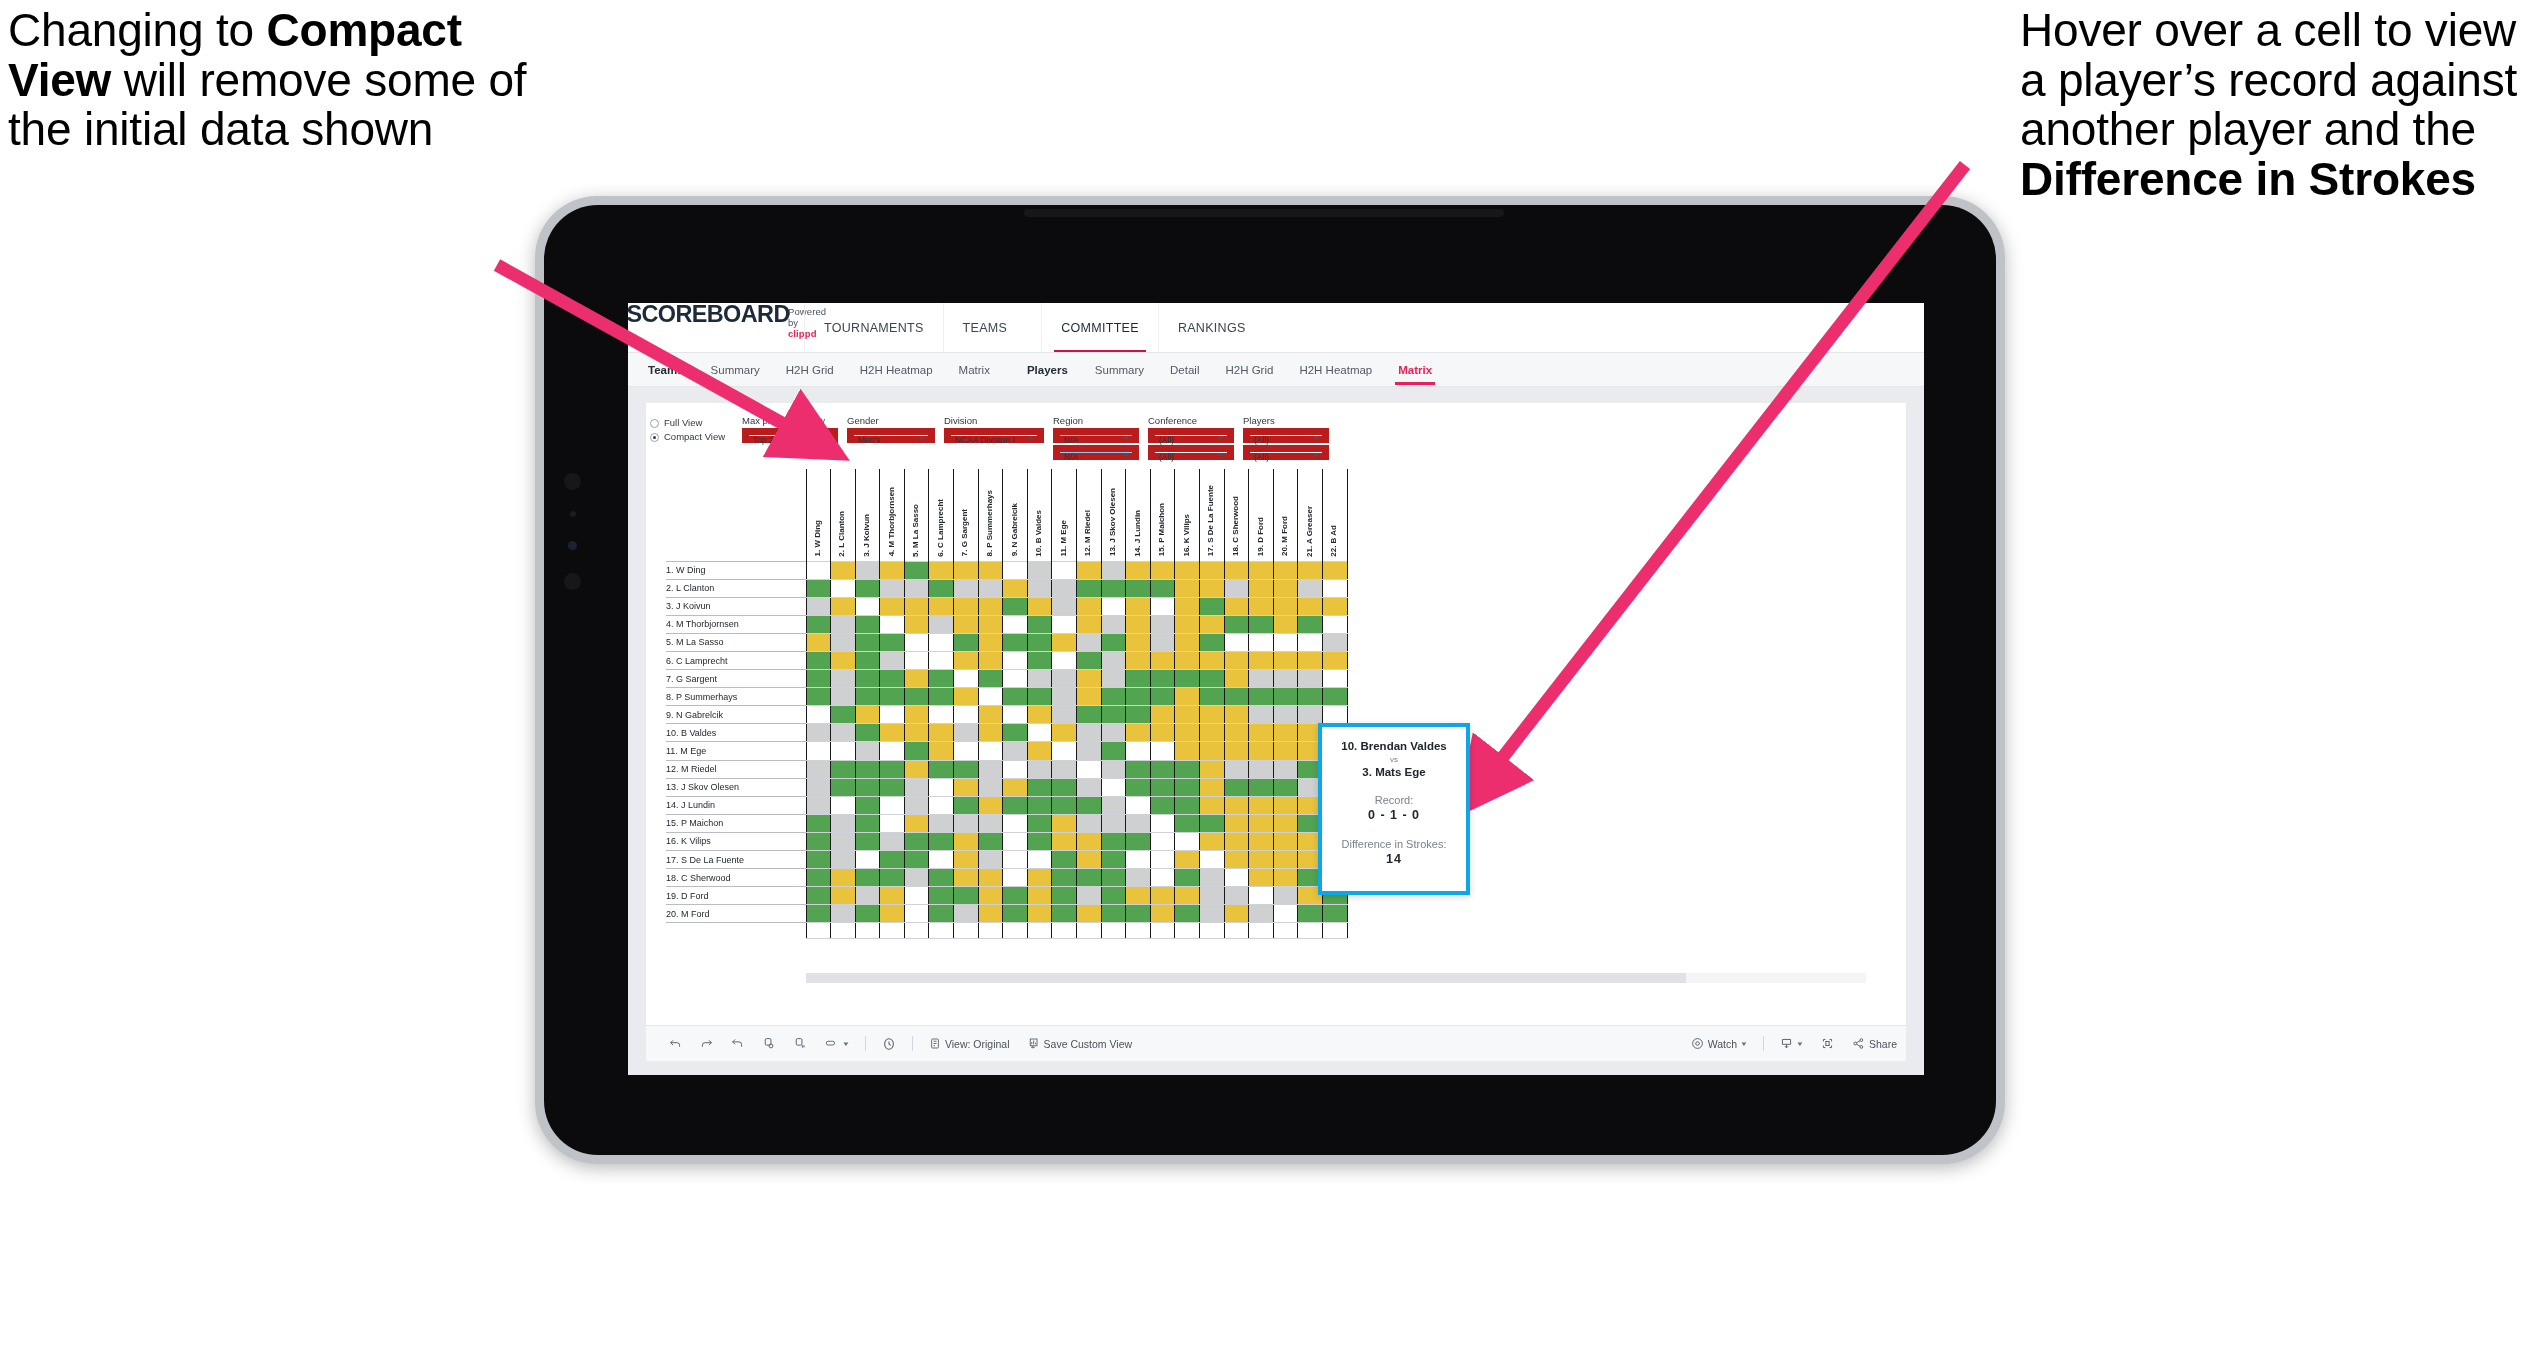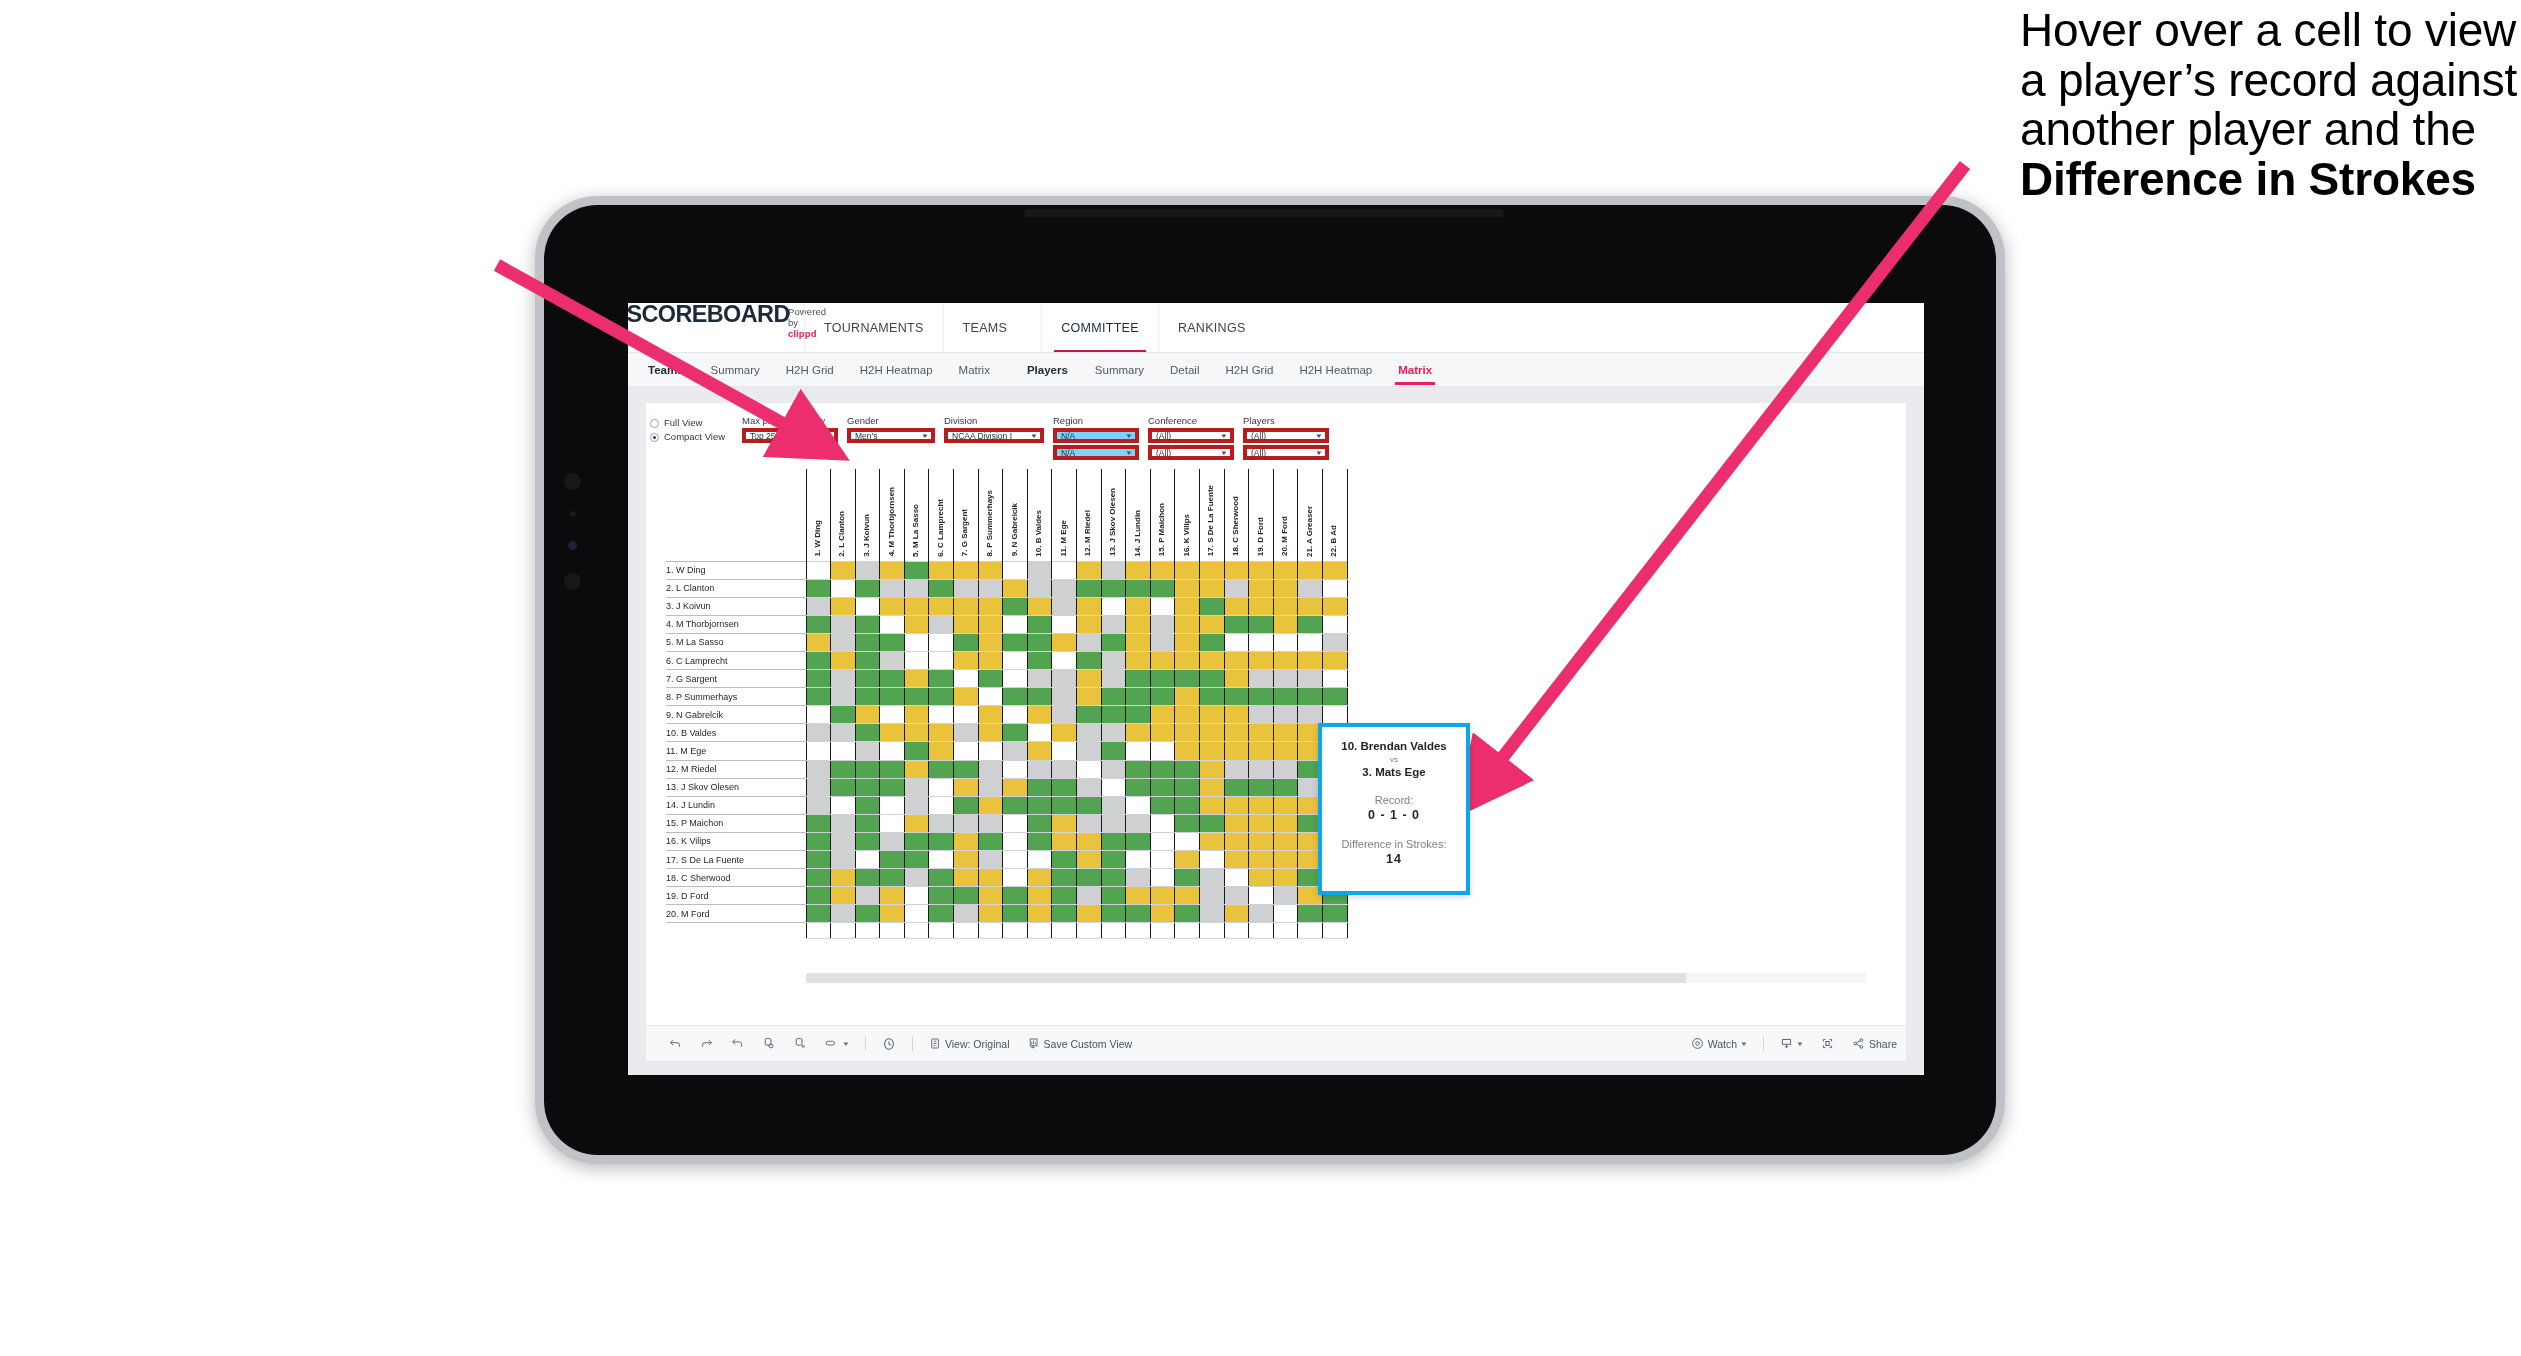--- a/index.html
+++ b/index.html
@@ -111,22 +111,22 @@
   .radio-col { width:92px; padding-top:1px;}
   .radio-row { display:flex; align-items:center; gap:5px; font-size:9.5px; color:#2f3742;
                line-height:1.5; cursor:pointer;}
   .rdo { width:9px; height:9px; border-radius:50%; border:1px solid #9aa1aa;
          background:#fff; display:inline-block; position:relative; flex:0 0 auto;}
   .rdo.on::after { content:""; position:absolute; left:2px; top:2px; width:3px; height:3px;
                    border-radius:50%; background:#343b45;}
   .fgroup { margin-right:9px; }
   .flabel { font-size:9.5px; color:#2f3742; margin-bottom:2px; white-space:nowrap;}
   .fsel {
-    height:15px; background:#fff; border:4px solid #b91c1c;
-    display:flex; align-items:center; justify-content:space-between;
+    height:15px; background:#fff; border:7px solid #b91c1c;
+    display:flex; align-items:flex-start; justify-content:space-between;
     padding:0 3px 0 4px; font-size:8.5px; color:#2b333d; cursor:pointer;
     margin-bottom:2px;
   }
   .fsel .car { font-size:6px; color:#4b535d; transform:scaleX(1.4); }
   .fsel.dim { background:#7dd3fc; }
   .w-max { width:96px; } .w-gen { width:88px; } .w-div { width:100px; }
   .w-reg { width:86px; } .w-con { width:86px; } .w-ply { width:86px; }
 
   
   #matrix { position:absolute; left:20px; top:66px; }
@@ -189,20 +189,23 @@
   #toolbar .tb { display:flex; align-items:center; gap:4px; padding:0 9px; cursor:pointer;}
   #toolbar .sep { width:1px; height:15px; background:#d3d7db; margin:0 7px;}
   #toolbar .spacer { flex:1; }
   #toolbar svg { display:block; }
 </style>
 </head>
 <body>
 
 <div id="stage">
 
+  <div class="annot" id="annot-left">
+    <span>Changing to </span><b>Compact View</b><span> will remove some of the initial data shown</span>
+  </div>
 
   <div class="annot" id="annot-right">
     <span>Hover over a cell to view a player’s record against another player and the </span><b>Difference in Strokes</b>
   </div>
 
   <div id="tablet">
     <div id="tablet-inner">
       <div id="topnotch"></div>
       <div class="cam-dot" id="cam1"></div>
       <div class="cam-dot" id="cam2"></div>

